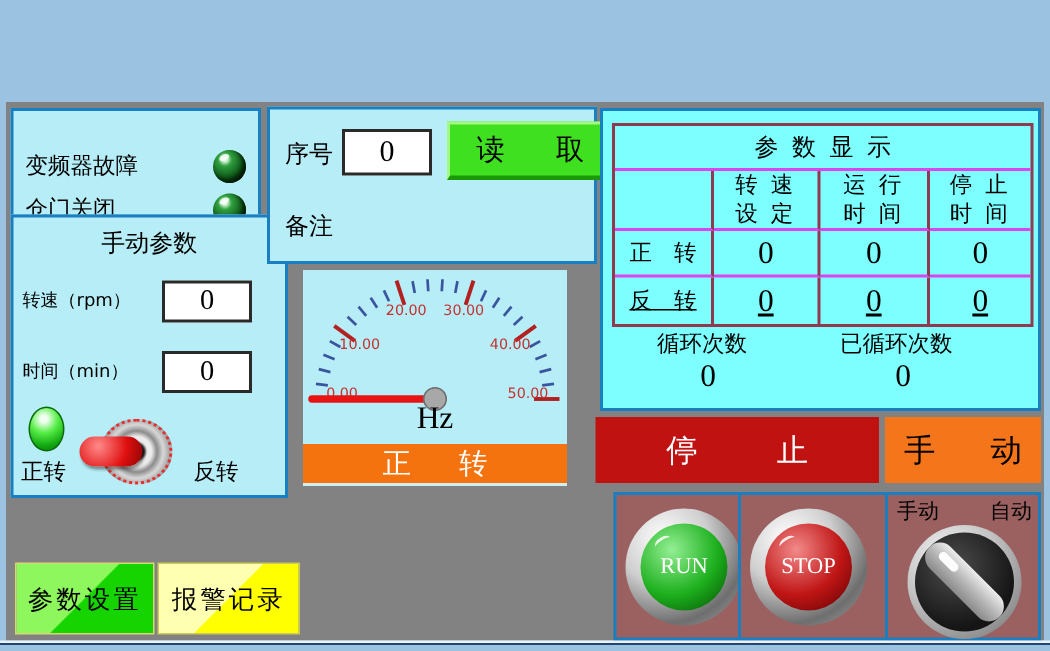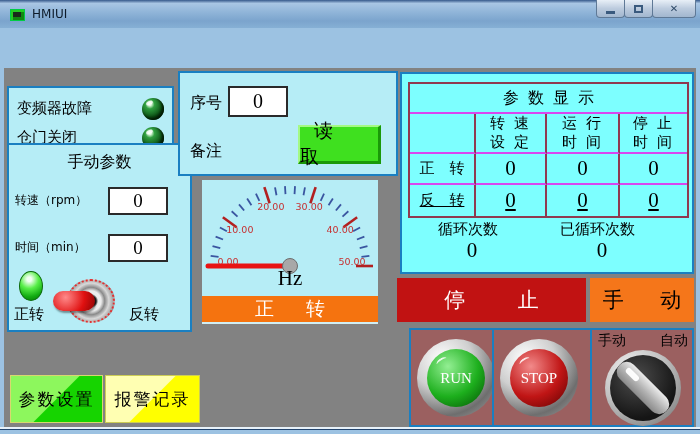--- a/index.html
+++ b/index.html
@@ -34,21 +34,21 @@
   .up-icon{width:29px;border-radius:5px 0 0 5px;background:linear-gradient(180deg,#3aa0e8,#1668b8);
     display:flex;align-items:center;justify-content:center;}
   .up-label{background:#cfeefb;color:#2090d8;font-size:11px;padding:4px 9px 0 8px;
     border-radius:0 9px 9px 0;border:1px solid #9fd4ee;border-left:none;}
   .pageind{position:absolute;left:657px;top:26px;font-size:16px;color:#ffe9e6;}
   .time{position:absolute;left:597px;top:44px;font-size:15px;color:#fff;letter-spacing:1px;}
   
   .main{position:absolute;left:4px;top:68px;width:692px;height:359px;background:#828282;}
   .panel{position:absolute;background:#b6edf6;border:2px solid #1a7fc1;}
   
-  .alarm{left:3px;top:18px;width:167px;height:73px;padding:6px 8px;}
+  .alarm{left:3px;top:4px;width:167px;height:73px;padding:22px 8px;}
   .alarm-row{display:flex;align-items:center;justify-content:space-between;height:29px;}
   .alarm-label{font-size:15px;}
   .lamp-dark{width:22px;height:22px;border-radius:50%;
     background:radial-gradient(circle at 36% 28%,#d9f7d9 0 7%,#2f9f3f 22%,#0b4f14 62%,#042a08 100%);
     box-shadow:inset -2px -2px 3px #021804;position:relative;}
   .lamp-dark::after{content:"";position:absolute;left:4px;top:3px;width:7px;height:4px;
     background:rgba(255,255,255,.8);border-radius:50%;transform:rotate(-25deg);}
   
   .manual{left:3px;top:75px;width:185px;height:189px;}
   .manual-title{position:absolute;left:0;right:0;top:7px;text-align:center;font-size:16px;}
@@ -63,25 +63,25 @@
     background:radial-gradient(circle at 50% 50%,#1d1d1d 0 17%,#ececec 24% 34%,#8a8a8a 46%,#d8d8d8 60%,#989898 78%,#c6c6c6 100%);}
   .toggle-handle{position:absolute;left:44px;top:146px;width:42px;height:20px;border-radius:10px;
     background:radial-gradient(circle at 30% 32%,#ff8a8a,#e01010 58%,#8c0404 100%);
     box-shadow:1px 2px 2px rgba(0,0,0,.4);}
   .dir-label{position:absolute;top:160px;font-size:15px;}
   
   .serial{left:174px;top:3px;width:220px;height:105px;}
   .s-label{position:absolute;font-size:16px;}
   .s-input{position:absolute;left:48px;top:13px;width:60px;height:31px;border:2px solid #2a2a2a;
     background:#fff;text-align:center;font-size:20px;font-family:"Liberation Serif",serif;padding:0;}
-  .read-btn{position:absolute;left:118px;top:8px;width:83px;height:39px;background:#3fe01f;
+  .read-btn{position:absolute;left:118px;top:8px;width:112px;height:39px;background:#3fe01f;
     border-top:2px solid #a4f985;border-left:2px solid #a4f985;
     border-bottom:3px solid #1a9908;border-right:3px solid #1a9908;
     display:flex;align-items:center;justify-content:center;font-size:19px;
-    letter-spacing:14px;text-indent:14px;cursor:pointer;color:#000;margin-top:44px;}
+    letter-spacing:14px;text-indent:14px;cursor:pointer;color:#000;}
   
   .gaugepanel{position:absolute;left:198px;top:112px;width:176px;height:116px;background:#b6edf6;}
   .hz{position:absolute;left:0;right:0;top:86px;text-align:center;font-size:21px;
     font-family:"Liberation Serif",serif;}
   .statusbar{position:absolute;left:198px;top:228px;width:176px;height:28px;background:#f5730f;
     border-bottom:2px solid #cfeef5;display:flex;align-items:center;justify-content:center;
     color:#fff;font-size:19px;word-spacing:26px;}
   
   .cyan{left:396px;top:4px;width:294px;height:202px;background:#7dffff;}
   .ptable{position:absolute;left:6px;top:8px;width:281px;border:2px solid #8f3a50;
@@ -140,35 +140,20 @@
     background:linear-gradient(135deg,#ffffb2 49.5%,#ffff00 50.5%);}
   
   .frame-bottom{position:absolute;left:0;top:427px;width:700px;height:7px;
     background:linear-gradient(180deg,#e8f2fa 0 2px,#23456e 2px 3px,#9cc2e2 3px 100%);}
 </style>
 </head>
 <body>
 
 <div class="win">
 
-  <div class="titlebar">
-    <div class="titleicon"></div>
-    <div class="titletext">HMIUI</div>
-    <div class="wbtns">
-      <div class="wbtn">
-          <div class="glyph-min"></div>
-        </div>
-      <div class="wbtn">
-          <div class="glyph-max"></div>
-        </div>
-      <div class="wbtn close">
-          <span>✕</span>
-        </div>
-    </div>
-  </div>
 
 
   <div class="main">
 
     <div class="panel alarm">
       <div class="alarm-row">
         <span class="alarm-label">变频器故障</span>
         <span class="lamp-dark"></span>
       </div>
       <div class="alarm-row">

